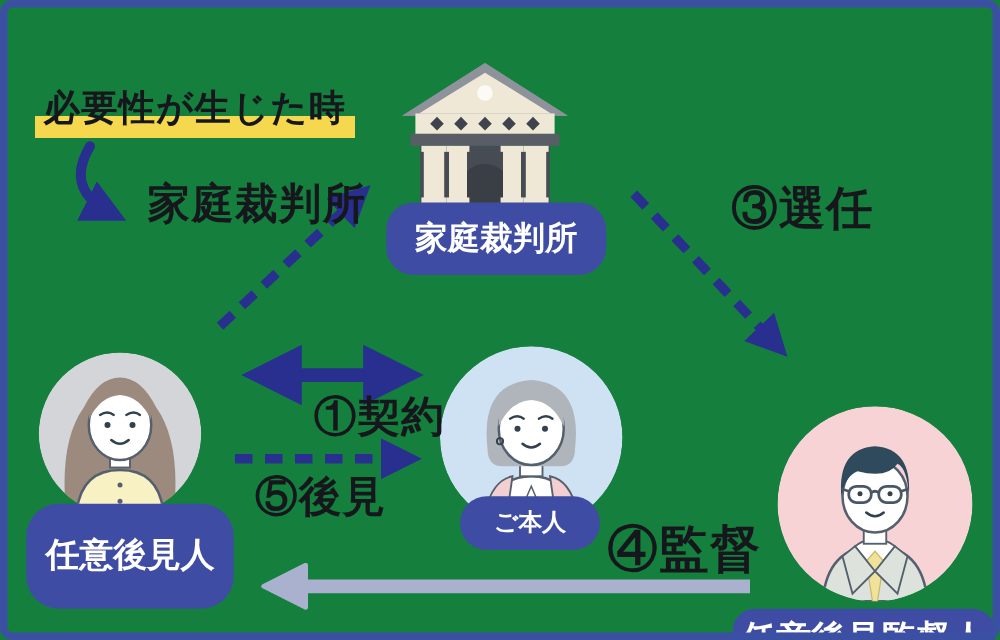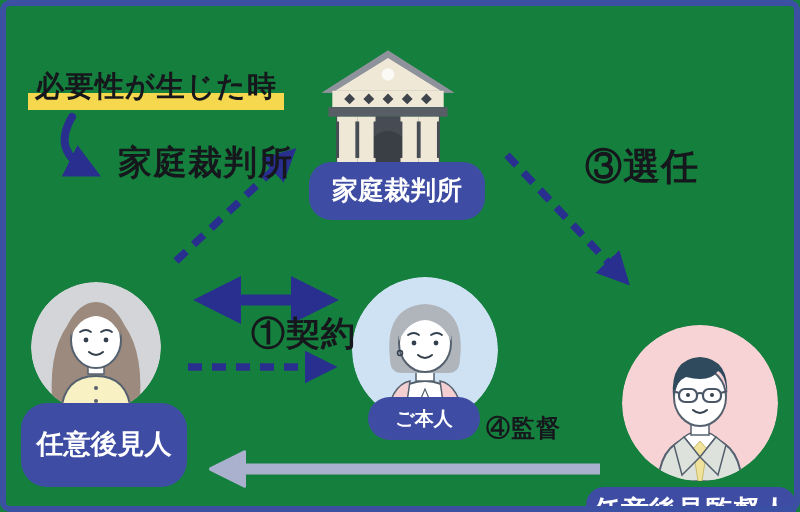--- a/index.html
+++ b/index.html
@@ -31,21 +31,21 @@
   .pill-guardian{left:21px;top:403px;width:166px;height:84px;border-radius:26px;font-size:27px;}
   .pill-supervisor{left:586px;top:443px;width:210px;height:49px;border-radius:18px;font-size:28px;margin-top:44px;}
   .step-label{
     position:absolute;z-index:5;
     font-weight:800;color:#15171c;letter-spacing:1px;white-space:nowrap;
   }
   .lbl-application{left:118px;top:140px;font-size:34px;}
   .lbl-appointment{left:585px;top:142px;font-size:37px;}
   .lbl-contract{left:204px;top:311px;font-size:34px;margin-left:47px;}
   .lbl-guardianship{left:204px;top:375px;font-size:34px;}
-  .lbl-supervision{left:486px;top:412px;font-size:24px;text-align:right;}
+  .lbl-supervision{left:486px;top:412px;font-size:40px;text-align:right;}
   .note{
     position:absolute;left:28px;top:67px;z-index:5;
     font-weight:800;font-size:29px;color:#15171c;letter-spacing:1px;
     padding:0 7px 5px 7px;white-space:nowrap;
     background:linear-gradient(to bottom, transparent 58%, #f6d84e 58%, #f6d84e 96%, transparent 96%);
   }
   .avatar-guardian{left:31px;top:282px;width:130px;height:130px;}
   .avatar-person{left:352px;top:277px;width:146px;height:146px;}
   .avatar-supervisor{left:622px;top:325px;width:156px;height:156px;}
   .courthouse{left:316px;top:48px;width:144px;height:122px;}
@@ -76,20 +76,21 @@
     <line x1="188" y1="367" x2="326" y2="367" stroke="#282f8e" stroke-width="7.5" stroke-dasharray="14 10" marker-end="url(#ah-navy)"></line>
 
     <line x1="600" y1="469" x2="224" y2="469" stroke="#a9b1ce" stroke-width="11" marker-end="url(#ah-gray)"></line>
   </svg>
 
   <div class="note">必要性が生じた時</div>
 
   <div class="step-label lbl-application">家庭裁判所</div>
   <div class="step-label lbl-appointment">③選任</div>
   <div class="step-label lbl-contract">①契約</div>
+  <div class="step-label lbl-guardianship">⑤後見</div>
   <div class="step-label lbl-supervision">④監督</div>
 
   <svg class="node courthouse" viewBox="0 0 150 126">
     <polygon points="75,2 6,46 144,46" fill="#8d929b"></polygon>
     <polygon points="75,10 20,44 130,44" fill="#efe8d6"></polygon>
     <polygon points="75,2 6,46 16,46 75,9 134,46 144,46" fill="#8d929b"></polygon>
     <circle cx="75" cy="27" r="6.5" fill="#fbfaf4"></circle>
     <rect x="17" y="44" width="116" height="17" fill="#efe8d6"></rect>
     <g fill="#3f444c">
       <rect x="31" y="48.5" width="8" height="8" transform="rotate(45 35 52.5)"></rect>

